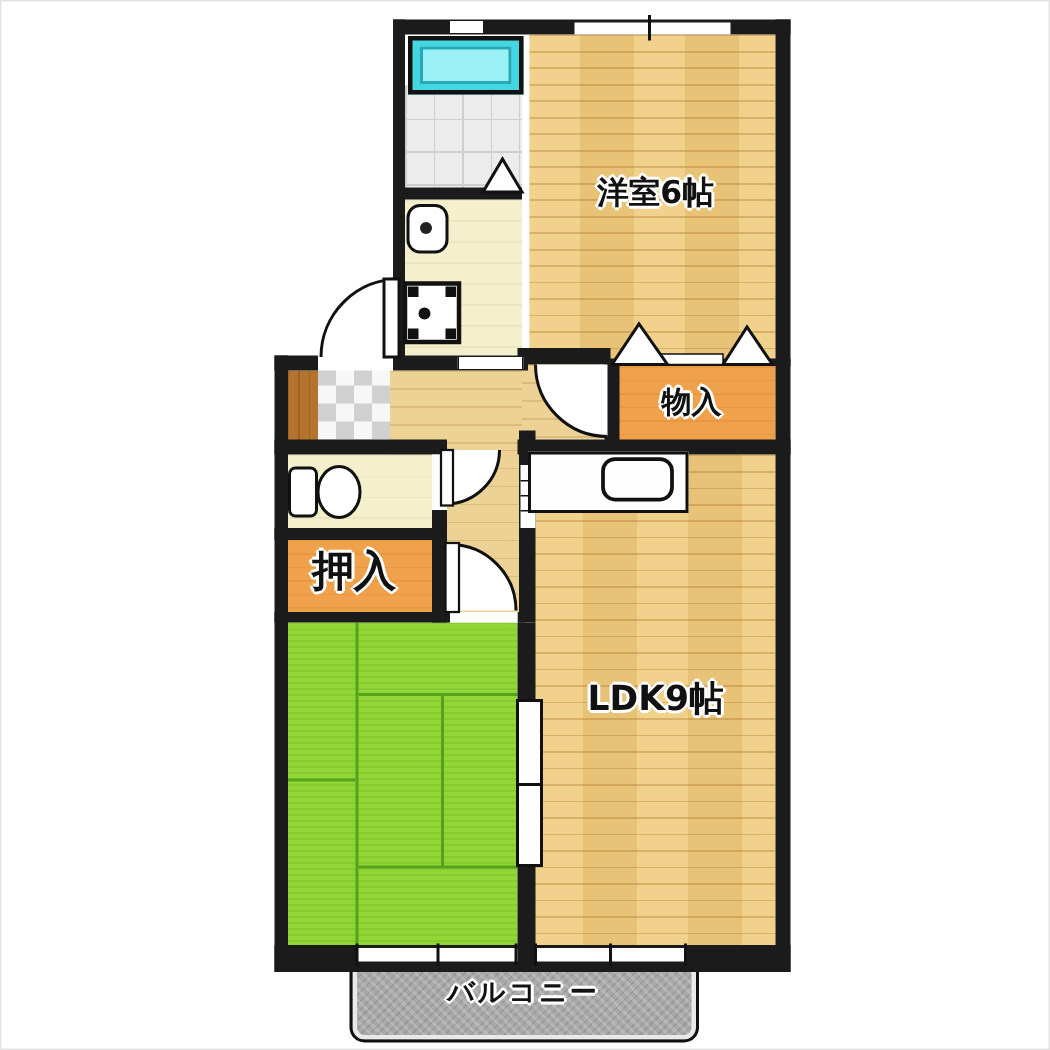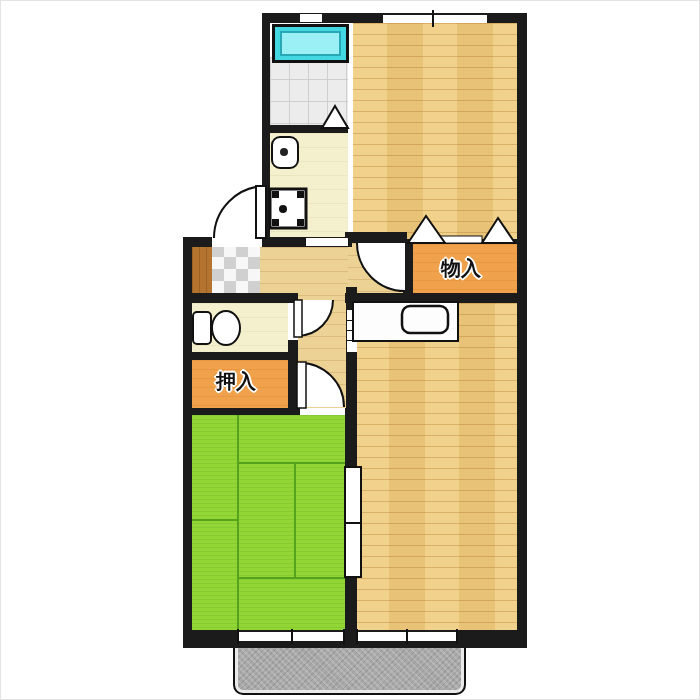--- a/index.html
+++ b/index.html
@@ -158,16 +158,19 @@
     <rect x="272" y="219" width="7" height="7" fill="#111"></rect>
     <rect x="297" y="219" width="7" height="7" fill="#111"></rect>
     <circle cx="283" cy="209" r="4" fill="#111"></circle>
 
     <rect x="193" y="312" width="18" height="32" rx="4" fill="#fff" stroke="#111" stroke-width="2"></rect>
     <ellipse cx="226" cy="328" rx="14" ry="17" fill="#fff" stroke="#111" stroke-width="2"></ellipse>
 
     <rect x="402" y="306" width="46" height="27" rx="8" fill="#fdfdfd" stroke="#111" stroke-width="2.5"></rect>
   </svg>
 
+  <div class="abs lbl" style="left:437px;top:128px;font-size:21px;">洋室6帖</div>
   <div class="abs lbl" style="left:461px;top:268px;font-size:20px;">物入</div>
-  <div class="abs lbl" style="left:236px;top:381px;font-size:20px;font-family:Liberation Serif, serif;">押入</div>
+  <div class="abs lbl" style="left:437px;top:466px;font-size:23px;">LDK9帖</div>
+  <div class="abs lbl" style="left:236px;top:381px;font-size:28px;font-family:Liberation Serif, serif;">押入</div>
+  <div class="abs lbl" style="left:349px;top:661px;font-size:18px;letter-spacing:2px;">バルコニー</div>
 
 </div>
 
 </body></html>

